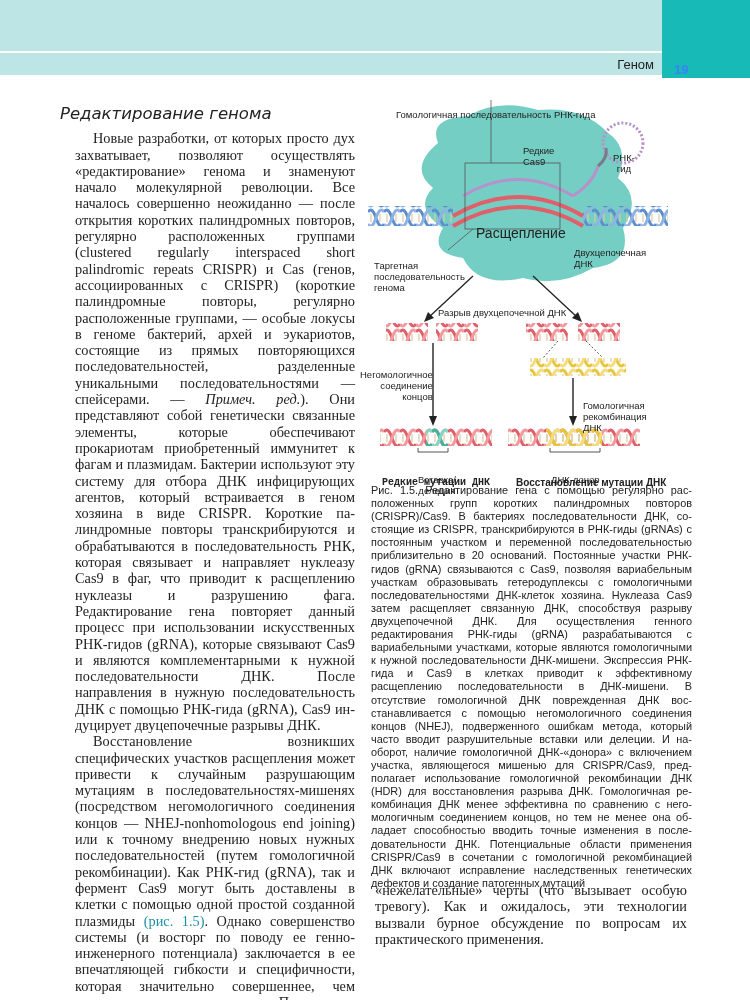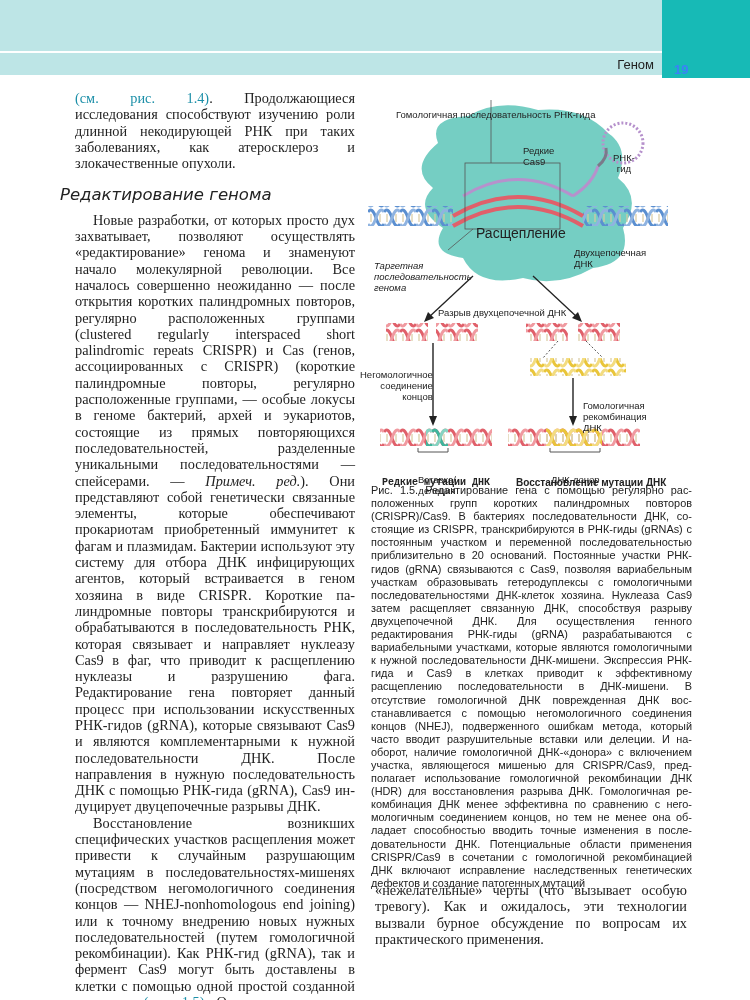--- a/index.html
+++ b/index.html
@@ -61,21 +61,20 @@
 </head>
 <body>
 
 <div class="header-band"></div>
 <div class="header-line"></div>
 <div class="header-title">Геном</div>
 <div class="page-tab"></div>
 <div class="page-num">19</div>
 
 <div class="col-left">
-  <p class="noindent"><span class="link">(см. рис. 1.4)</span><span>. Продолжающиеся исследования способствуют изучению роли длинной неко­дирующей РНК при таких заболеваниях, как атеросклероз и злокачественные опухоли.</span></p>
   <h2 class="section">Редактирование генома</h2>
   <p><span>Новые разработки, от которых просто дух за­хватывает, позволяют осуществлять «редактиро­вание» генома и знаменуют начало молекулярной революции. Все началось совершенно неожидан­но — после открытия коротких палиндромных повторов, регулярно расположенных группами (clustered regularly interspaced short palindromic repeats CRISPR) и Cas (генов, ассоциированных с CRISPR) (короткие палиндромные повторы, регулярно расположенные группами, — особые локусы в геноме бактерий, архей и эукариотов, состоящие из прямых повторяющихся последо­вательностей, разделенные уникальными после­довательностями — спейсерами. — </span><i>Примеч. ред.</i><span>). Они представляют собой генетически связанные элементы, которые обеспечивают прокариотам приобретенный иммунитет к фагам и плазмидам. Бактерии используют эту систему для отбора ДНК инфицирующих агентов, который встраивается в геном хозяина в виде CRISPR. Короткие па­линдромные повторы транскрибируются и обра­батываются в последовательность РНК, которая связывает и направляет нуклеазу Cas9 в фаг, что приводит к расщеплению нуклеазы и разруше­нию фага. Редактирование гена повторяет данный процесс при использовании искусственных РНК-гидов (gRNA), которые связывают Cas9 и являются комплементарными к нужной последовательности ДНК. После направления в нужную последователь­ность ДНК с помощью РНК-гида (gRNA), Cas9 ин­дуцирует двуцепочечные разрывы ДНК.</span></p>
   <p><span>Восстановление возникших специфических участков расщепления может привести к случай­ным разрушающим мутациям в последователь­ностях-мишенях (посредством негомологичного соединения концов — NHEJ-nonhomologous end joining) или к точному внедрению новых нужных последовательностей (путем гомологичной реком­бинации). Как РНК-гид (gRNA), так и фермент Cas9 могут быть доставлены в клетки с помощью одной простой созданной плазмиды </span><span class="link">(рис. 1.5)</span><span>. Од­нако совершенство системы (и восторг по поводу ее генно-инженерного потенциала) заключается в ее впечатляющей гибкости и специфичности, ко­торая значительно совершеннее, чем другие систе­мы редактирования. Применение системы предпо­лагает введение специфических мутаций в геном клеток для моделирования злокачественных опу­холей и других заболеваний, а также ускоренного выращивания трансгенных животных из «редак­тированных» эмбриональных стволовых клеток. В настоящее время стало возможным выборочно «исправлять» мутации, которые вызывают на­следственные заболевания, или просто устранить</span></p>
 </div>
 
 <div class="figure">
   <svg width="320" height="380" viewBox="0 0 320 380">
     <defs>
       <pattern id="helixB" width="16" height="20" patternUnits="userSpaceOnUse">
         <path d="M0 4 Q4 -2 8 10 T16 16" stroke="#5b8fd0" stroke-width="3" fill="none"></path>
@@ -145,21 +144,21 @@
     <path d="M182 360 L182 364 L232 364 L232 360" stroke="#555" fill="none"></path>
   </svg>
   <div class="fig-label" style="left:28px; top:2px;">Гомологичная последовательность РНК-гида</div>
   <div class="fig-label" style="left:155px; top:38px; white-space:pre;">Редкие
 Cas9</div>
   <div class="fig-label" style="left:245px; top:45px; white-space:pre; text-align:center;">РНК-
 гид</div>
   <div class="fig-label" style="left:108px; top:121px; font-size:14px;">Расщепление</div>
   <div class="fig-label" style="left:206px; top:140px; white-space:pre;">Двухцепочечная
 ДНК</div>
-  <div class="fig-label" style="left:6px; top:153px; white-space:pre;font-style:italic;">Таргетная
+  <div class="fig-label" style="left:6px; top:153px; white-space:pre;">Таргетная
 последовательность
 генома</div>
   <div class="fig-label" style="left:70px; top:200px;">Разрыв двухцепочечной ДНК</div>
   <div class="fig-label" style="left:-8px; top:262px; white-space:pre; text-align:right;">Негомологичное
 соединение
 концов</div>
   <div class="fig-label" style="left:215px; top:293px; white-space:pre;">Гомологичная
 рекомбинация
 ДНК</div>
   <div class="fig-label" style="left:50px; top:367px; white-space:pre; text-align:center;">Вставка/

